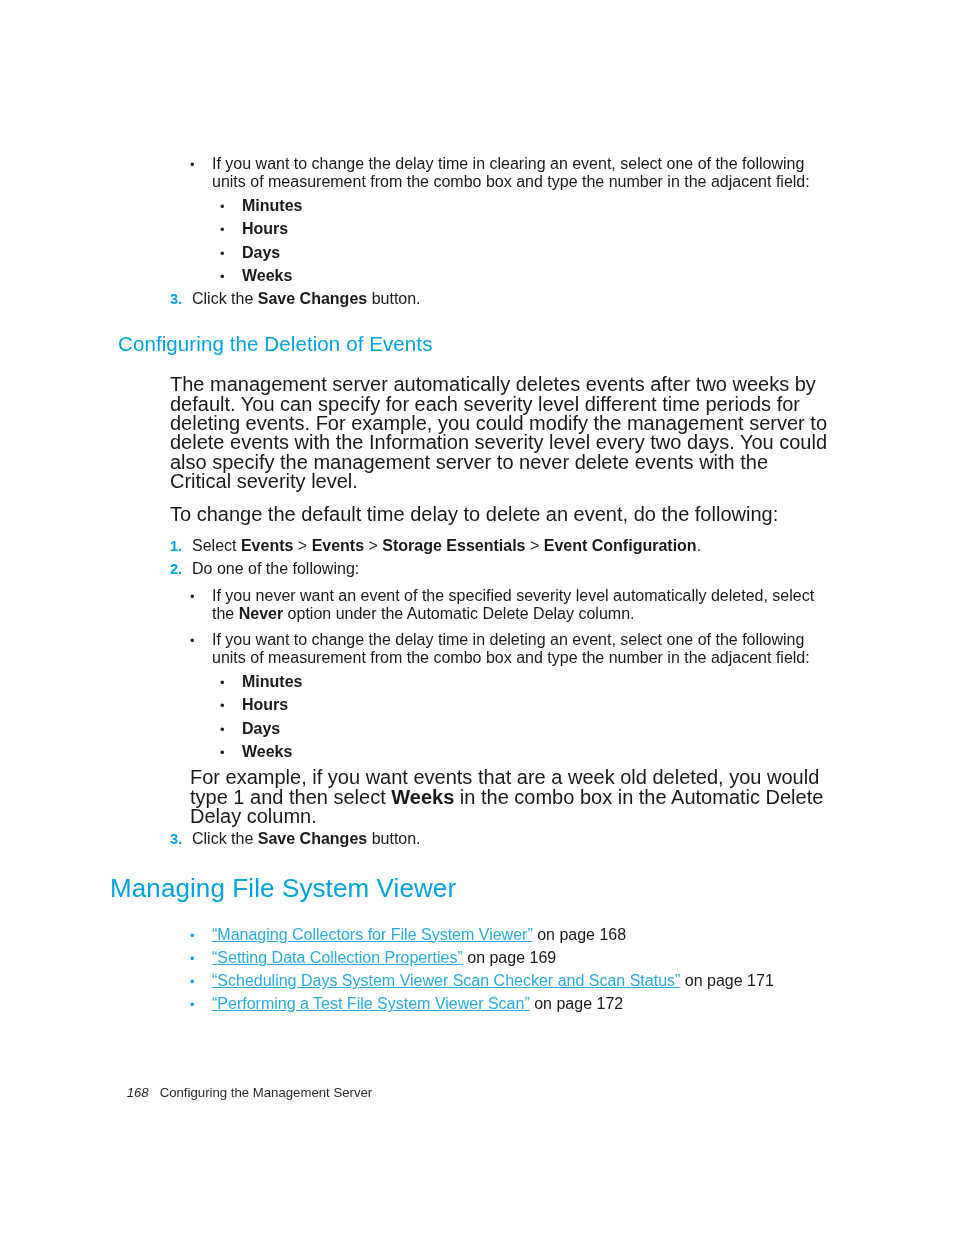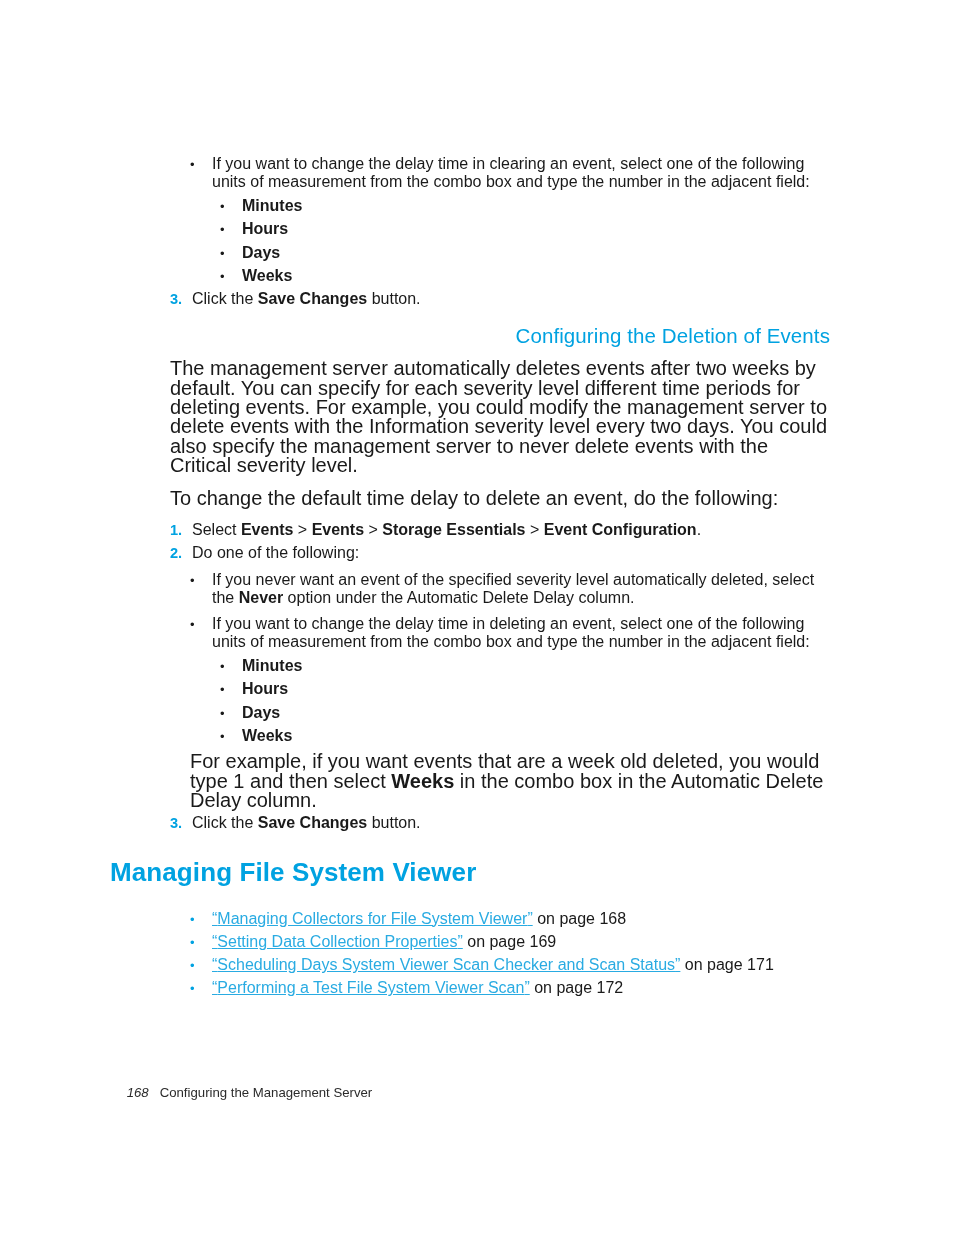--- a/index.html
+++ b/index.html
@@ -42,29 +42,28 @@
     font-size: 20px;
     line-height: 19.3px;
     margin: 0;
   }
 
   .h2 {
     color: #00a2e1;
     font-size: 20.5px;
     line-height: 26px;
     font-weight: 400;
-    margin: 0;
+    margin: 8px;
     letter-spacing: 0.1px;
-    text-align: right;
   }
   .h1 {
     color: #00a2e1;
     font-size: 26px;
     line-height: 32px;
-    font-weight: 700;
+    font-weight: 400;
     margin: 0;
     letter-spacing: 0.1px;
   }
 
   b, .b { font-weight: 700; }
 
   
   .row {
     display: flex;
     align-items: flex-start;

